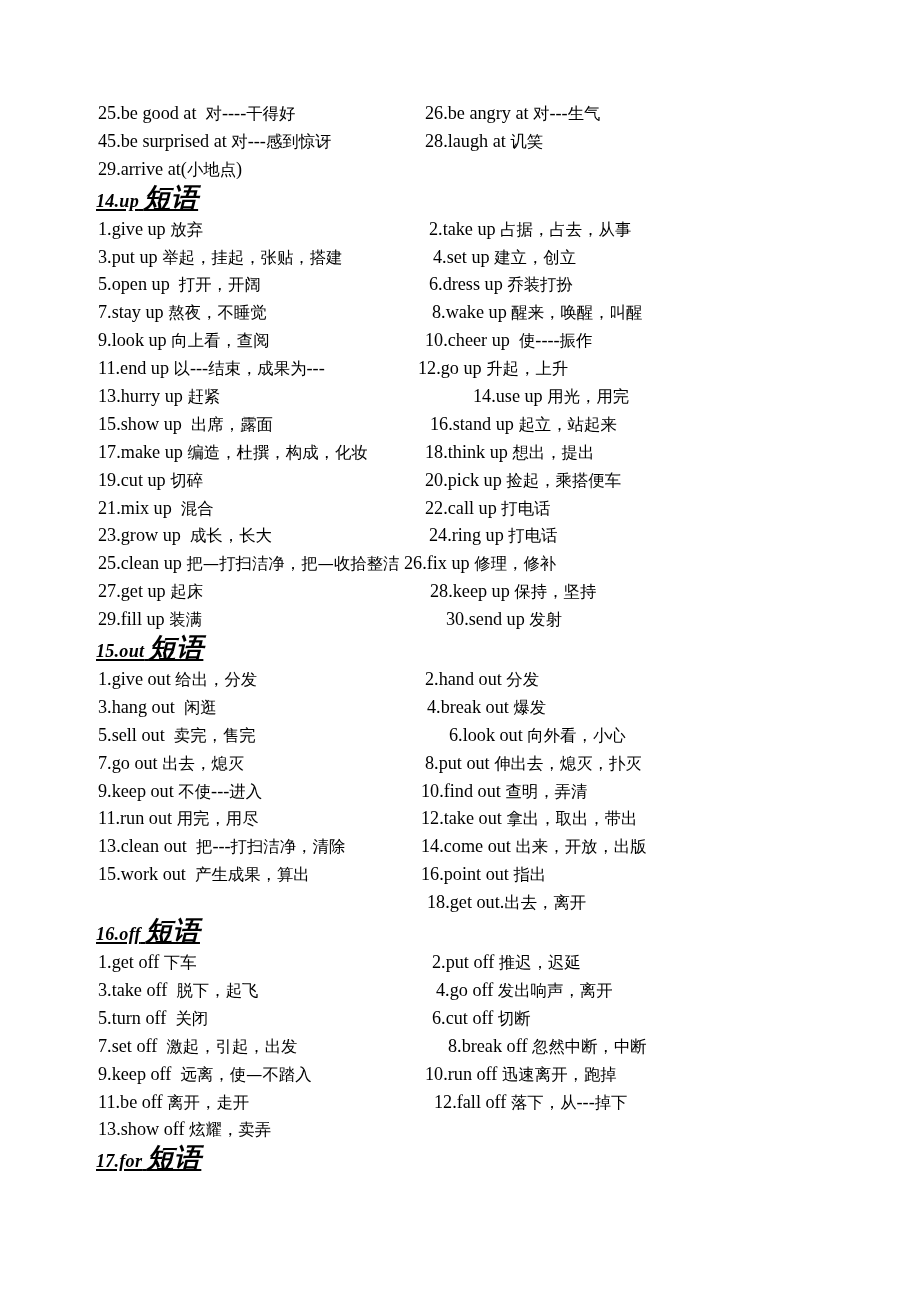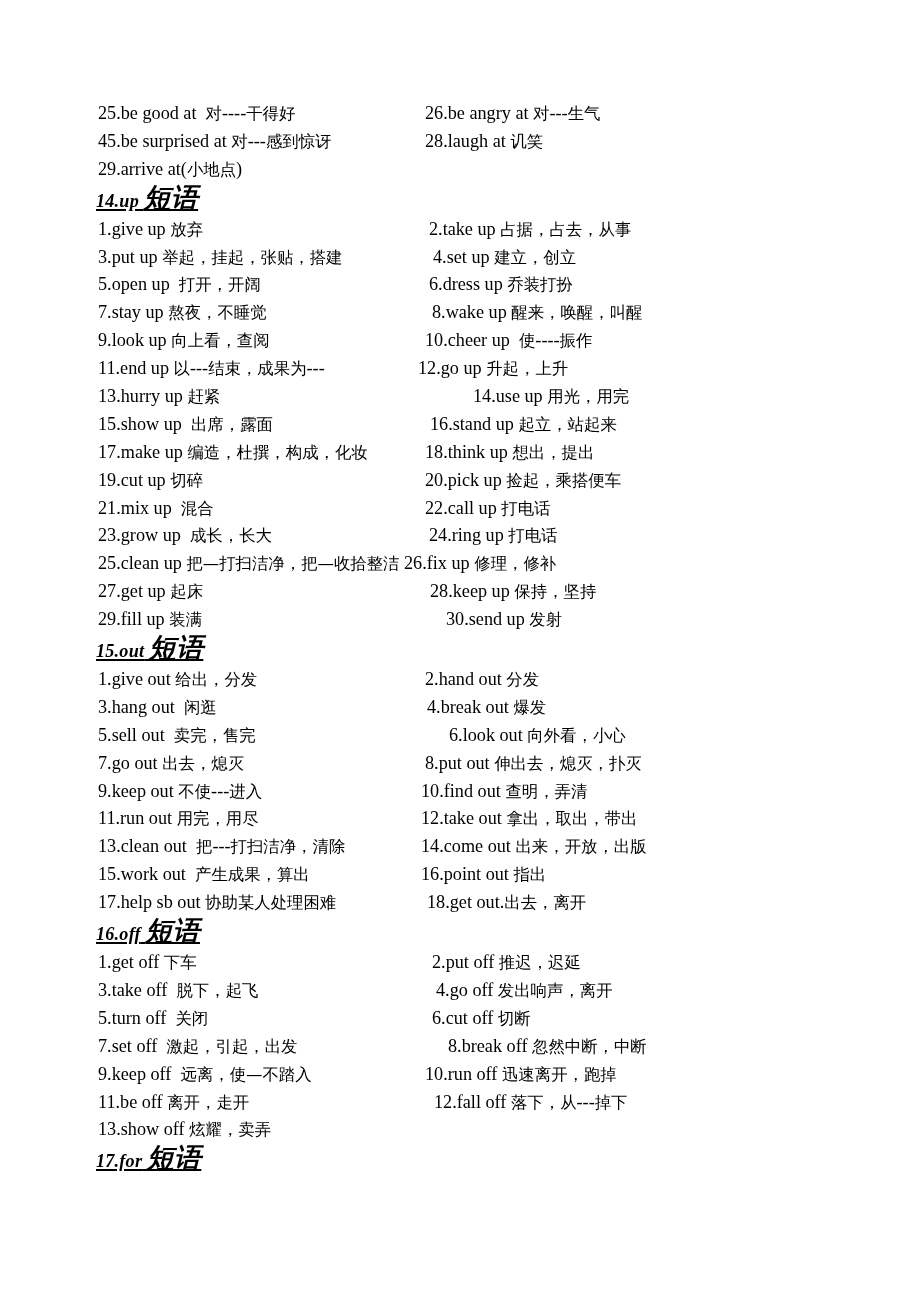--- a/index.html
+++ b/index.html
@@ -118,21 +118,21 @@
         <div>
           <div class="sec-head"><span class="en">15.out</span><span class="en"> </span><span class="cn">短语</span></div>
           <div class="row"><span class="col-l"><span class="en">1.give out </span><span class="cn">给出，分发</span></span><span class="col-r" style="left: 327px;"><span class="en">2.hand out </span><span class="cn">分发</span></span></div>
           <div class="row"><span class="col-l"><span class="en">3.hang out  </span><span class="cn">闲逛</span></span><span class="col-r" style="left: 329px;"><span class="en">4.break out </span><span class="cn">爆发</span></span></div>
           <div class="row"><span class="col-l"><span class="en">5.sell out  </span><span class="cn">卖完，售完</span></span><span class="col-r" style="left: 331px; margin-left: 20px;"><span class="en">6.look out </span><span class="cn">向外看，小心</span></span></div>
           <div class="row"><span class="col-l"><span class="en">7.go out </span><span class="cn">出去，熄灭</span></span><span class="col-r" style="left: 327px;"><span class="en">8.put out </span><span class="cn">伸出去，熄灭，扑灭</span></span></div>
           <div class="row"><span class="col-l"><span class="en">9.keep out </span><span class="cn">不使</span><span class="en">---</span><span class="cn">进入</span></span><span class="col-r" style="left: 323px;"><span class="en">10.find out </span><span class="cn">查明，弄清</span></span></div>
           <div class="row"><span class="col-l"><span class="en">11.run out </span><span class="cn">用完，用尽</span></span><span class="col-r" style="left: 323px; text-align: right;"><span class="en">12.take out </span><span class="cn">拿出，取出，带出</span></span></div>
           <div class="row"><span class="col-l"><span class="en">13.clean out  </span><span class="cn">把</span><span class="en">---</span><span class="cn">打扫洁净，清除</span></span><span class="col-r" style="left: 323px;"><span class="en">14.come out </span><span class="cn">出来，开放，出版</span></span></div>
           <div class="row"><span class="col-l"><span class="en">15.work out  </span><span class="cn">产生成果，算出</span></span><span class="col-r" style="left: 323px;"><span class="en">16.point out </span><span class="cn">指出</span></span></div>
-          <div class="row"><span class="col-l"><span class="en">17.help sb out </span><span class="cn">协助某人处理困难</span></span><span class="col-r" style="left: 329px;"><span class="en">18.get out.</span><span class="cn">出去，离开</span></span></div>
+          <div class="row"><span class="col-r" style="left: 329px;"><span class="en">18.get out.</span><span class="cn">出去，离开</span></span></div>
         </div>
         <div>
           <div class="sec-head"><span class="en">16.off</span><span class="en"> </span><span class="cn">短语</span></div>
           <div class="row"><span class="col-l"><span class="en">1.get off </span><span class="cn">下车</span></span><span class="col-r" style="left: 334px;"><span class="en">2.put off </span><span class="cn">推迟，迟延</span></span></div>
           <div class="row"><span class="col-l"><span class="en">3.take off  </span><span class="cn">脱下，起飞</span></span><span class="col-r" style="left: 338px;"><span class="en">4.go off </span><span class="cn">发出响声，离开</span></span></div>
           <div class="row"><span class="col-l"><span class="en">5.turn off  </span><span class="cn">关闭</span></span><span class="col-r" style="left: 334px;"><span class="en">6.cut off </span><span class="cn">切断</span></span></div>
           <div class="row"><span class="col-l"><span class="en">7.set off  </span><span class="cn">激起，引起，出发</span></span><span class="col-r" style="left: 350px;"><span class="en">8.break off </span><span class="cn">忽然中断，中断</span></span></div>
           <div class="row"><span class="col-l"><span class="en">9.keep off  </span><span class="cn">远离，使—不踏入</span></span><span class="col-r" style="left: 327px;"><span class="en">10.run off </span><span class="cn">迅速离开，跑掉</span></span></div>
           <div class="row"><span class="col-l"><span class="en">11.be off </span><span class="cn">离开，走开</span></span><span class="col-r" style="left: 336px; text-align: right;"><span class="en">12.fall off </span><span class="cn">落下，从</span><span class="en">---</span><span class="cn">掉下</span></span></div>
           <div class="row"><span class="col-full"><span class="en">13.show off </span><span class="cn">炫耀，卖弄</span></span></div>

